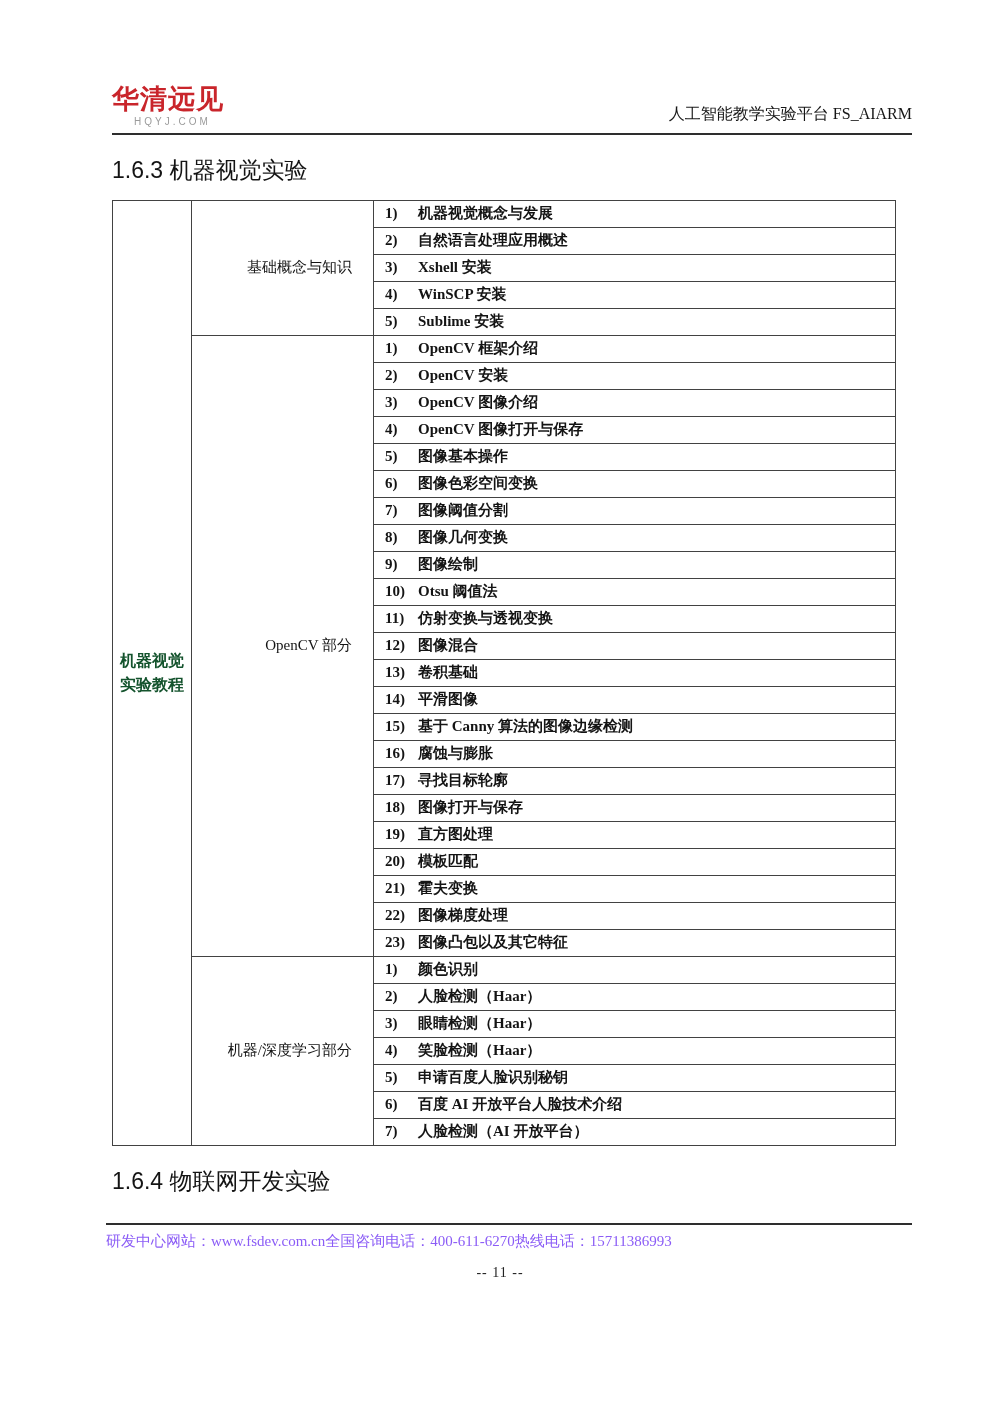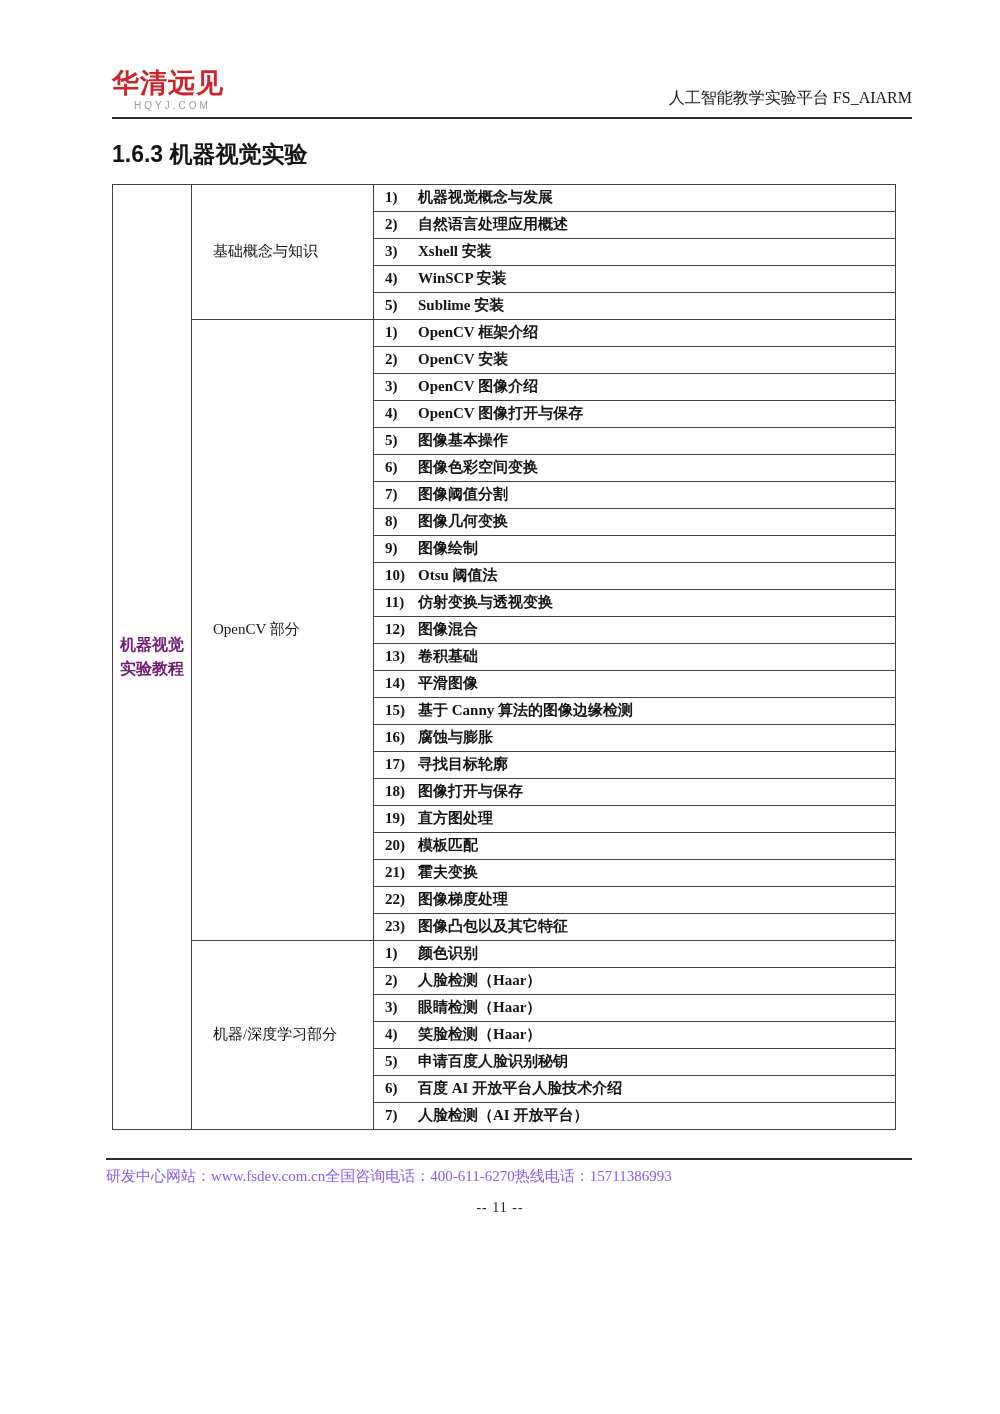--- a/index.html
+++ b/index.html
@@ -7,54 +7,54 @@
     width:1000px;height:1414px;
     font-family:"Liberation Serif","DejaVu Serif",serif;
     color:#1b1b1b;
     -webkit-font-smoothing:antialiased;
   }
   .page{position:relative;width:1000px;height:1414px;overflow:hidden;background:#fff;}
 
   
   .header{
     display:flex;justify-content:space-between;align-items:flex-end;
-    margin:0 88px 0 112px;padding-top:70px;
+    margin:16px 88px 0 112px;padding-top:70px;
   }
   .brand{
     font-family:"Liberation Sans","DejaVu Sans",sans-serif;
     font-weight:bold;font-size:27px;letter-spacing:1px;line-height:1;
   }
   .domain{
     font-family:"Liberation Sans","DejaVu Sans",sans-serif;
     font-size:10px;color:#9b9b9b;letter-spacing:3px;margin-top:3px;padding-left:22px;
   }
   .platform{font-size:16px;padding-bottom:2px;color:#161616;}
   .header-rule{margin:6px 88px 0 112px;border-top:2px solid #2e2e2e;height:0;}
 
   
   .section-title{
     font-family:"Liberation Sans","DejaVu Sans",sans-serif;
-    font-size:23px;font-weight:700;color:#141414;
+    font-size:23px;font-weight:400;color:#141414;
     margin:22px 88px 15px 112px;line-height:1.2;
   }
 
   
   table.curriculum{
     border-collapse:collapse;table-layout:fixed;
     margin-left:112px;width:784px;
   }
   table.curriculum td{border:1.5px solid #424242;vertical-align:middle;}
   table.curriculum tr{height:27px;}
   td.cat{
     width:64px;text-align:center;font-weight:bold;
     font-family:"Liberation Sans","DejaVu Sans",sans-serif;
-    font-size:16px;line-height:1.5;padding:0 7px;color:#701a75;
+    font-size:16px;line-height:1.5;padding:0 7px;color:#14532d;
   }
   td.grp{
-    width:139px;text-align:left;font-size:15px;line-height:1.65;
+    width:139px;text-align:right;font-size:15px;line-height:1.65;
     padding:0 21px;color:#141414;
   }
   td.item{font-size:15px;padding:0 8px 0 11px;white-space:nowrap;overflow:hidden;color:#141414;font-weight:bold;}
   .no{display:inline-block;width:33px;}
 
   
   .footer-rule{margin:28px 88px 0 106px;border-top:2px solid #2e2e2e;height:0;}
   .footer{
     display:flex;
     margin:0 88px 0 106px;padding-top:7px;font-size:15px;color:#8b5cf6;
@@ -183,20 +183,21 @@
             <td class="item"><span class="no">5)</span><span>申请百度人脸识别秘钥</span></td>
           </tr>
           <tr>
             <td class="item"><span class="no">6)</span><span>百度 AI 开放平台人脸技术介绍</span></td>
           </tr>
           <tr>
             <td class="item"><span class="no">7)</span><span>人脸检测（AI 开放平台）</span></td>
           </tr>
         </tbody>
       </table>
+      <div class="section-title">1.6.4 物联网开发实验</div>
     </div>
 
   <div class="footer-rule"></div>
   <div class="footer">
     <span>研发中心网站：www.fsdev.com.cn</span>
     <span>全国咨询电话：400-611-6270</span>
     <span>热线电话：15711386993</span>
   </div>
   <div class="pageno">-- 11 --</div>
 

